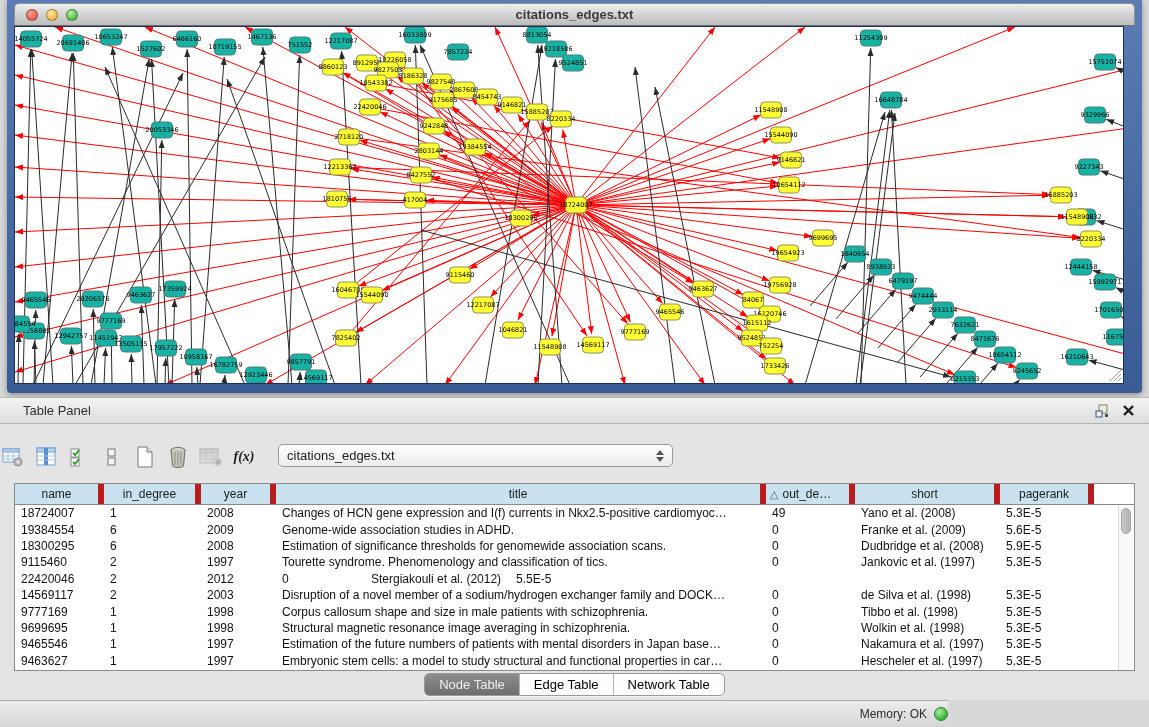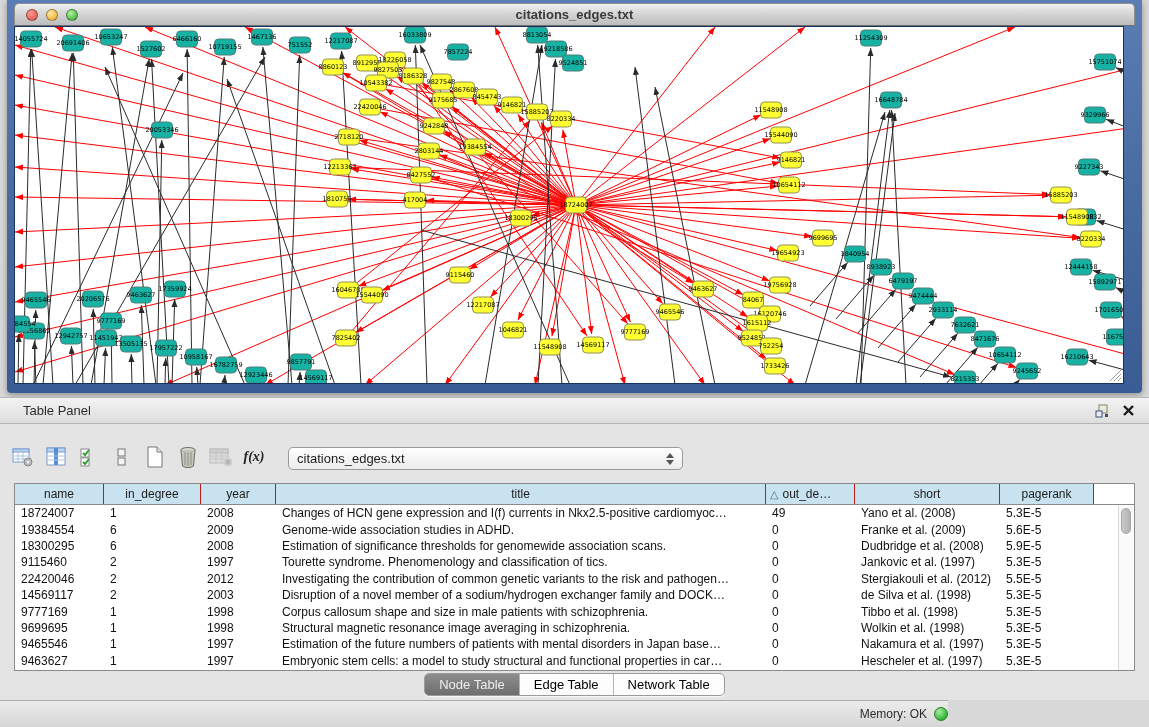--- a/index.html
+++ b/index.html
@@ -31,37 +31,37 @@
 
   
   .panel-hd { position:absolute; left:0; top:397px; width:1149px; height:27px;
           background:linear-gradient(180deg,#f3f3f3,#dddddd);
           border-top:1px solid #b8b8b8; border-bottom:1px solid #b4b4b4;
           display:flex; align-items:center; font-size:13px; color:#2e2e2e; }
   .panel-hd .hd-title { margin-left:23px; }
   .panel-hd .hd-btns { margin-left:auto; margin-right:14px; display:flex; gap:12px; align-items:center; }
   .panel-body { position:absolute; left:0; top:424px; width:1149px; height:276px; background:#e4e4e4; }
 
-  .toolbar { position:absolute; left:10px; top:20px; display:flex; align-items:flex-end; gap:7px; }
+  .toolbar { position:absolute; left:0; top:20px; display:flex; align-items:flex-start; gap:7px; }
   .tbtn { width:26px; height:26px; display:flex; align-items:center; justify-content:center; border-radius:4px; }
   .fx { font-family:"Liberation Serif", serif; font-style:italic; font-size:14px; color:#222; font-weight:bold; }
   .combo { margin-left:14px; width:395px; height:23px; border:1px solid #9a9a9a; border-radius:5px;
           background:linear-gradient(180deg,#ffffff,#ececec); display:flex; align-items:center;
           font-size:13px; color:#1d1d1d; padding:0 8px; box-shadow:inset 0 1px 0 #fff; }
   .combo .cval { flex:1; }
   .combo .spin { display:flex; flex-direction:column; gap:2px; align-items:center; }
   .spin i { width:0; height:0; border-left:4px solid transparent; border-right:4px solid transparent; display:block;}
   .spin .up { border-bottom:5px solid #555; }
   .spin .dn { border-top:5px solid #555; }
 
   
   .tbl { position:absolute; left:14px; top:59px; width:1121px; height:188px;
          background:#fff; border:1px solid #8a8a8a; overflow:hidden; }
   .thead { display:flex; height:21px; border-bottom:1px solid #8a8a8a; background:#fff; }
-  .th { background:#c9e2ef; border-right:1px solid #b91c1c; display:flex; align-items:center;
+  .th { background:#c9e2ef; border-right:6px solid #b91c1c; display:flex; align-items:center;
         justify-content:center; font-size:12px; color:#1c1c1c; gap:4px; overflow:hidden; white-space:nowrap; }
   .th.hleft { justify-content:flex-start; padding-left:4px; }
   .sortg { color:#3e6f8f; font-size:11px; }
   .c0{width:89px}.c1{width:97px}.c2{width:75px}.c3{width:490px}.c4{width:89px}.c5{width:145px}.c6{width:94px}
   .trow { display:flex; height:16.4px; align-items:center; }
   .td { font-size:12px; color:#111; padding-left:6px; white-space:nowrap; overflow:hidden; }
   .vscroll { position:absolute; right:1px; top:22px; width:15px; height:165px; background:#fafafa;
              border-left:1px solid #d8d8d8; }
   .vthumb { position:absolute; left:2px; top:2px; width:10px; height:26px; border-radius:5px;
              background:linear-gradient(90deg,#c9c9c9,#b2b2b2); border:1px solid #a5a5a5; }
@@ -822,21 +822,20 @@
           <div class="td c2">1997</div>
           <div class="td c3">Tourette syndrome. Phenomenology and classification of tics.</div>
           <div class="td c4">0</div>
           <div class="td c5">Jankovic et al. (1997)</div>
           <div class="td c6">5.3E-5</div>
         </div>
         <div class="trow">
           <div class="td c0">22420046</div>
           <div class="td c1">2</div>
           <div class="td c2">2012</div>
-          <div class="td c3">Investigating the contribution of common genetic variants to the risk and pathogen…</div>
           <div class="td c4">0</div>
           <div class="td c5">Stergiakouli et al. (2012)</div>
           <div class="td c6">5.5E-5</div>
         </div>
         <div class="trow">
           <div class="td c0">14569117</div>
           <div class="td c1">2</div>
           <div class="td c2">2003</div>
           <div class="td c3">Disruption of a novel member of a sodium/hydrogen exchanger family and DOCK…</div>
           <div class="td c4">0</div>

